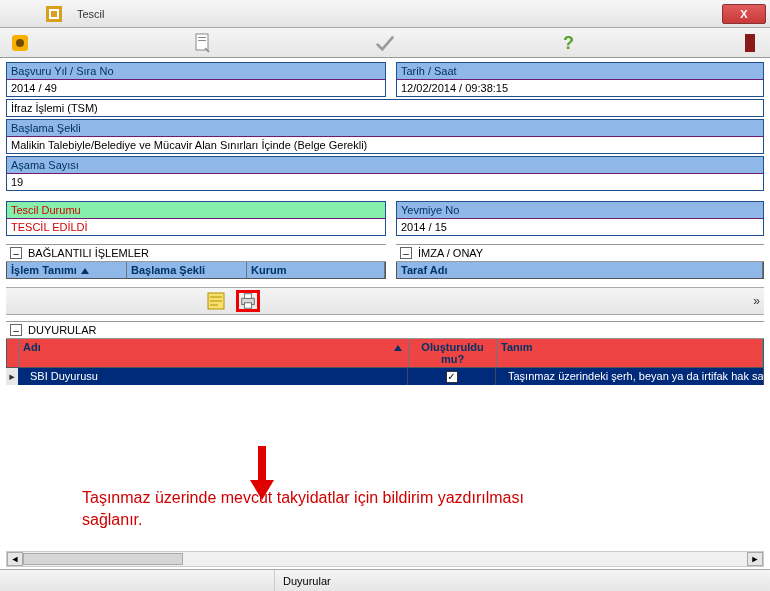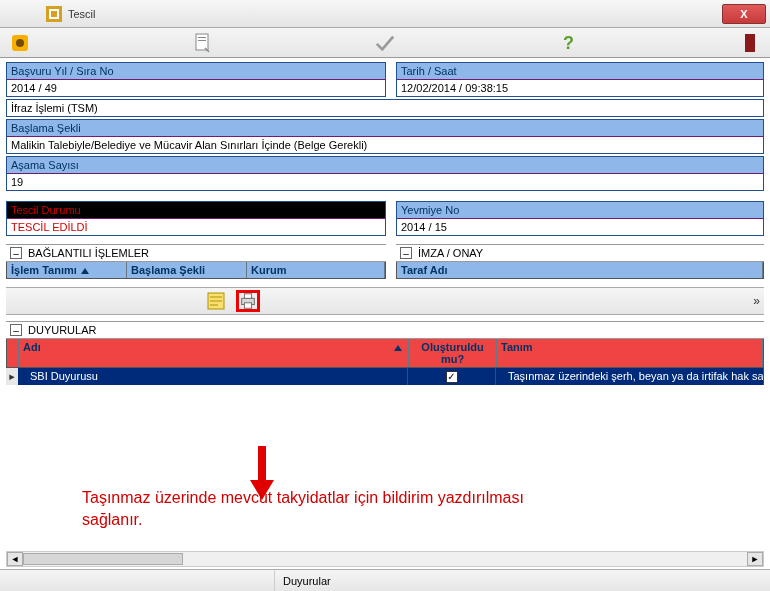--- a/index.html
+++ b/index.html
@@ -15,21 +15,21 @@
   }
   .titlebar {
     background: linear-gradient(to bottom, #f7f7f7, #e4e4e4);
     height: 28px;
     border-bottom: 1px solid #aaa;
     display: flex;
     align-items: center;
     justify-content: space-between;
     padding: 0 0 0 6px;
   }
-  .titlebar-left { display: flex; align-items: center; gap: 6px; padding-left: 40px; }
+  .titlebar-left { display: flex; align-items: center; gap: 15px; padding-left: 40px; }
   .title-icon {
     width: 16px; height: 16px;
   }
   .title-text { color: #333; }
   .close-btn {
     width: 44px; height: 20px;
     background: linear-gradient(to bottom, #e05a5a, #c83a3a);
     border: 1px solid #833;
     border-radius: 2px;
     color: #fff;
@@ -75,21 +75,21 @@
     font-weight: normal;
     padding: 2px 4px;
     border-bottom: 1px solid #701a75;
   }
   .fieldbox-value {
     background: #fff;
     color: #000;
     padding: 2px 4px;
     min-height: 16px;
   }
-  .fieldbox-label.red { color: #d00000; background: #000000; }
+  .fieldbox-label.red { color: #d00000; background: #86efac; }
   .fieldbox-value.red { color: #d00000; }
   .section-hdr {
     display: flex; align-items: center;
     border: 1px solid #999;
     border-left: none; border-right: none;
     background: #fff;
     padding: 2px 4px;
     margin-top: 6px;
   }
   .section-hdr .exp {

